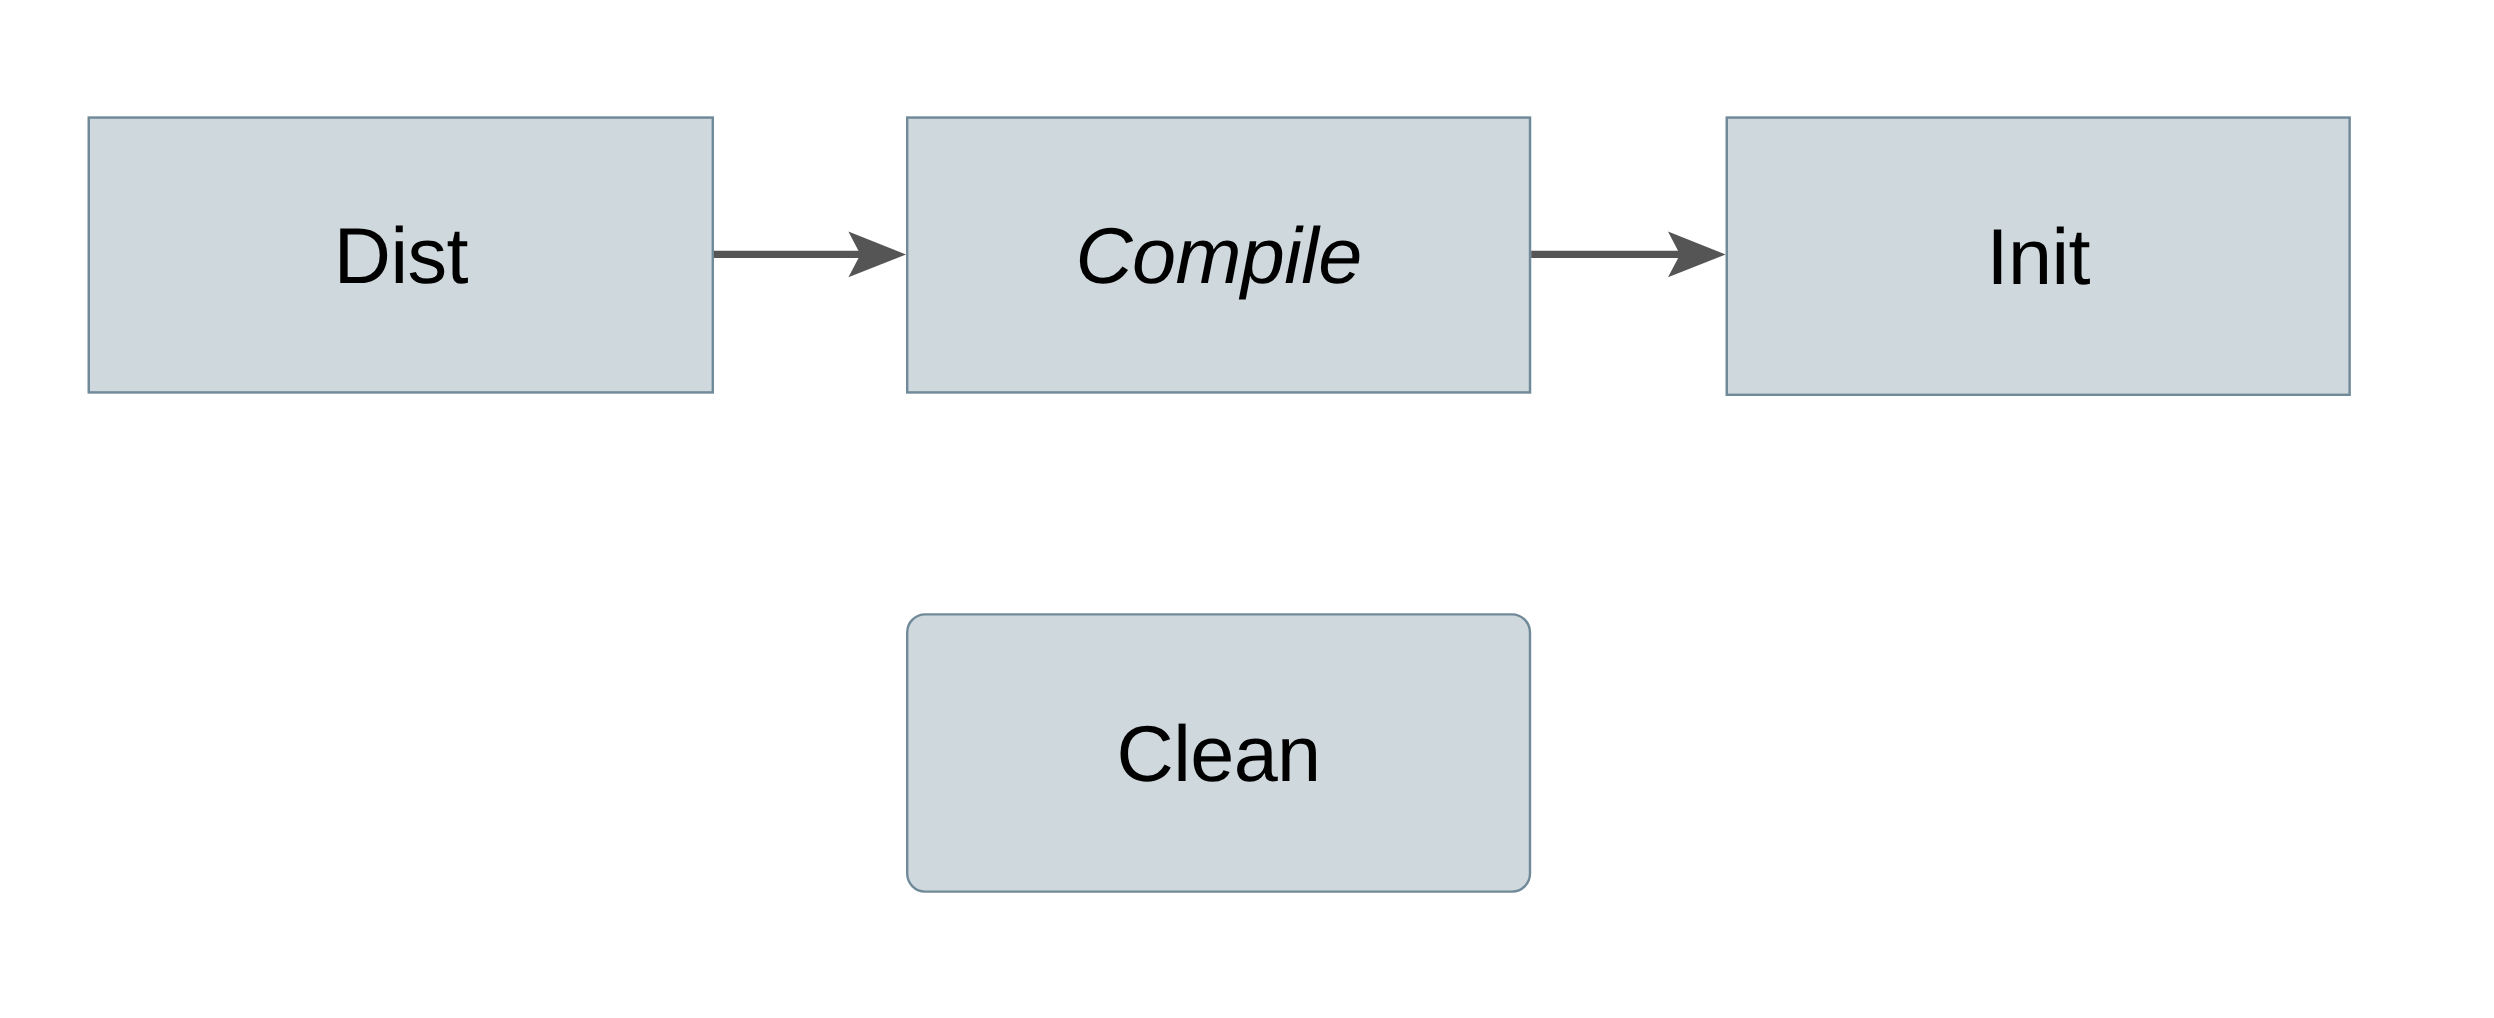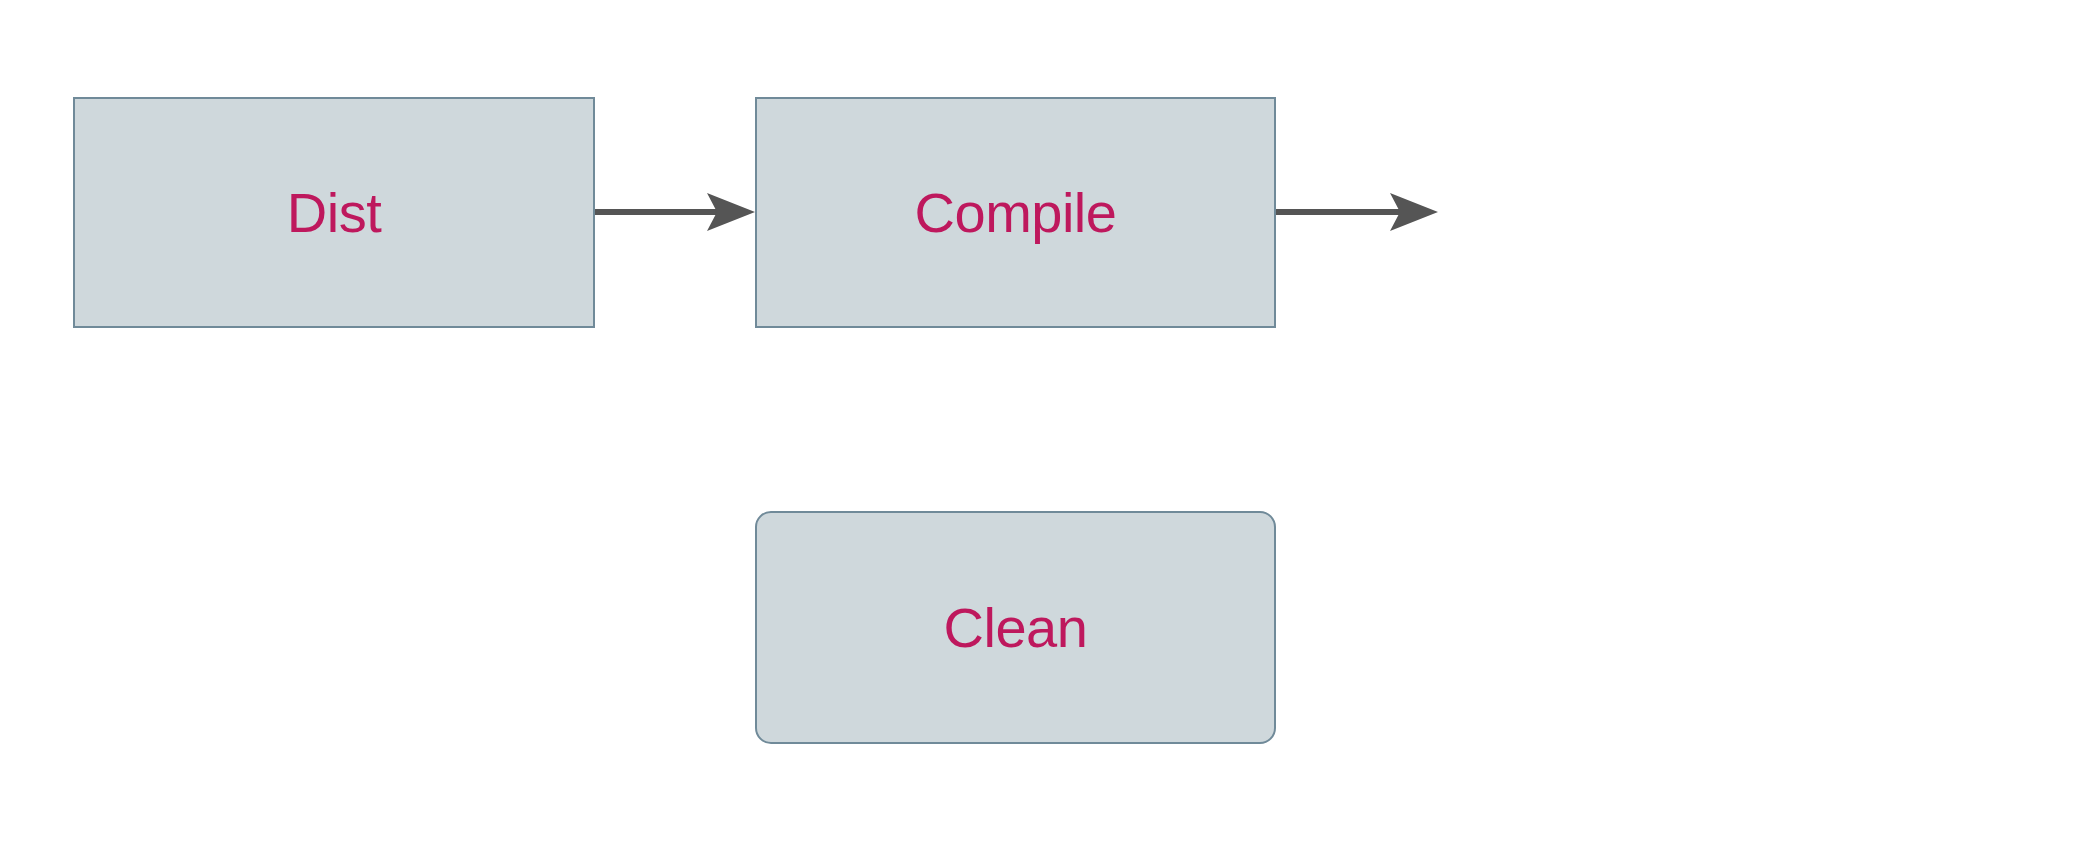--- a/index.html
+++ b/index.html
@@ -20,23 +20,23 @@
     position: absolute;
     box-sizing: border-box;
     background: #cfd8dc;
     border: 2px solid #708a99;
     display: flex;
     align-items: center;
     justify-content: center;
   }
   .node-label {
     font-family: "Liberation Sans", "DejaVu Sans", sans-serif;
-    font-size: 56px;
+    font-size: 66px;
     font-weight: 400;
-    color: #be185d;
+    color: #000000;
     line-height: 1;
     letter-spacing: -0.5px;
     white-space: nowrap;
     user-select: none;
   }
   .edge {
     position: absolute;
     overflow: visible;
   }
   .edge svg {
@@ -46,24 +46,27 @@
 </style>
 </head>
 <body>
 
 <div id="canvas">
 
   <div class="node" style="left:73px; top:97px; width:522px; height:231px;">
     <span class="node-label">Dist</span>
   </div>
 
-  <div class="node" style="left:755px; top:97px; width:521px; height:231px;">
+  <div class="node" style="left:755px; top:97px; width:521px; height:231px;font-style:italic;">
     <span class="node-label">Compile</span>
   </div>
 
+  <div class="node" style="left:1438px; top:97px; width:521px; height:233px;">
+    <span class="node-label">Init</span>
+  </div>
 
   <div class="node" style="left:755px; top:511px; width:521px; height:233px;border-radius:16px;">
     <span class="node-label">Clean</span>
   </div>
 
   <div class="edge" style="left:595px; top:186px; width:160px; height:52px;">
     <svg width="160" height="52" viewBox="0 0 160 52">
       <line x1="0" y1="26" x2="123" y2="26" stroke="#555555" stroke-width="6"></line>
       <path d="M 160 26 L 112 7 L 122 26 L 112 45 Z" fill="#555555"></path>
     </svg>

